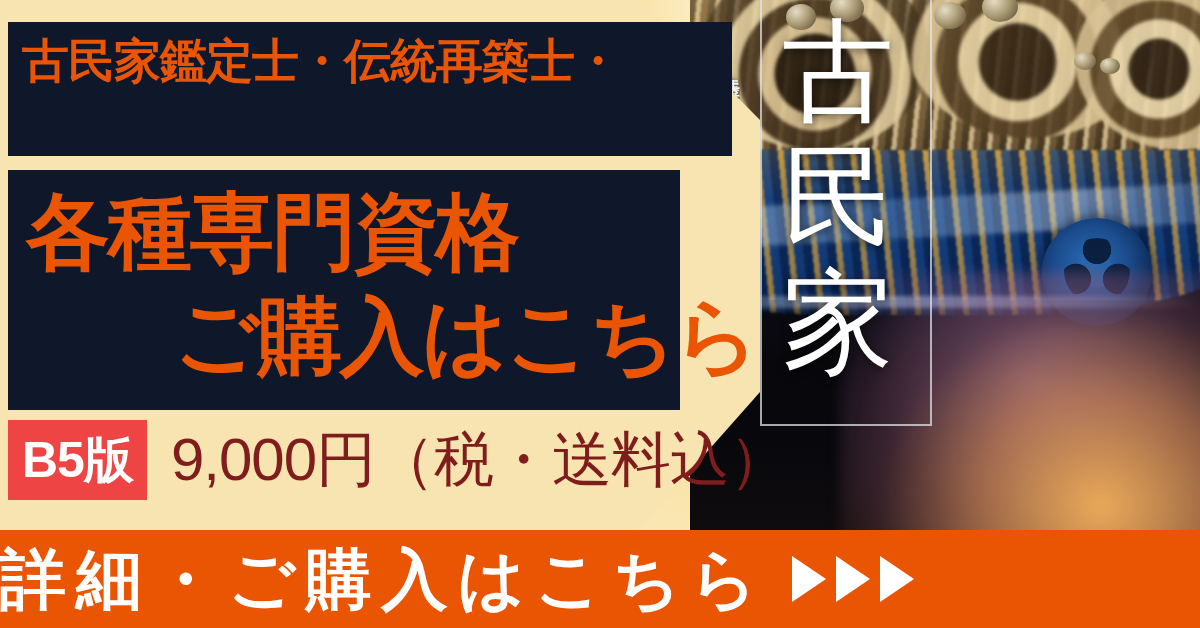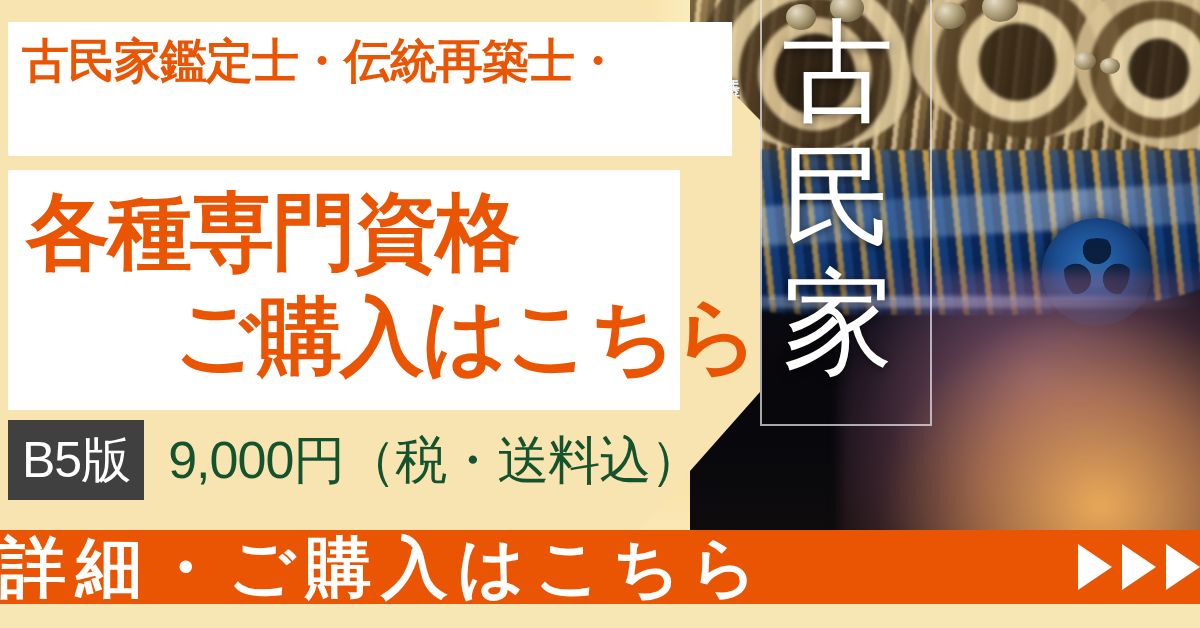--- a/index.html
+++ b/index.html
@@ -117,21 +117,21 @@
   }
 
   
   .wedge {
     position:absolute; left:0; top:0; width:760px; height:532px;
     background:#F8E4B0;
     clip-path:polygon(0 0, 640px 0, 760px 120px, 760px 392px, 636px 532px, 0 532px);
   }
 
   
-  .panel { position:absolute; background:#ffffff; }
+  .panel { position:absolute; background:#0f172a; }
   .panel-1 { left:8px; top:22px; width:724px; height:134px; }
   .panel-2 { left:8px; top:170px; width:672px; height:240px;text-decoration:underline; }
 
   .head-line {
     color:#EA5504; font-weight:700;
     font-size:47px; line-height:58px; letter-spacing:-1px;
     white-space:nowrap;
   }
   .panel-1 .inner { position:absolute; left:14px; top:10px; }
 
@@ -139,33 +139,33 @@
     color:#EA5504; font-weight:700;
     font-size:84px; line-height:104px; letter-spacing:-2px;
     white-space:nowrap;
   }
   .panel-2 .inner { position:absolute; left:18px; top:10px; }
   .big-line.indent { padding-left:148px; }
 
   
   .price-row { position:absolute; left:8px; top:420px; height:80px; display:flex; align-items:center; }
   .badge {
-    background:#404040; color:#ffffff; font-weight:400;
+    background:#ef4444; color:#ffffff; font-weight:700;
     font-size:50px; line-height:80px; height:80px; padding:0 14px;
     letter-spacing:-1px; white-space:nowrap;
   }
   .price {
-    color:#14532d; font-weight:400; font-size:52px; line-height:80px;
+    color:#7f1d1d; font-weight:400; font-size:60px; line-height:80px;
     margin-left:24px; letter-spacing:-1px; white-space:nowrap;
   }
 
   
   .cta {
-    position:absolute; left:0; top:530px; width:1200px; height:74px;
-    background:#EA5504; display:flex; align-items:center; justify-content:space-between;
+    position:absolute; left:0; top:530px; width:1200px; height:98px;
+    background:#EA5504; display:flex; align-items:center; justify-content:flex-start;
   }
   .cta-text {
     color:#ffffff; font-weight:700; font-size:66px; line-height:98px;
     letter-spacing:10px; white-space:nowrap;
   }
   .arrows { display:flex; align-items:center; gap:10px; margin-left:24px; }
   .arrow {
     width:0; height:0; border-left:34px solid #ffffff;
     border-top:23px solid transparent; border-bottom:23px solid transparent;
   }

